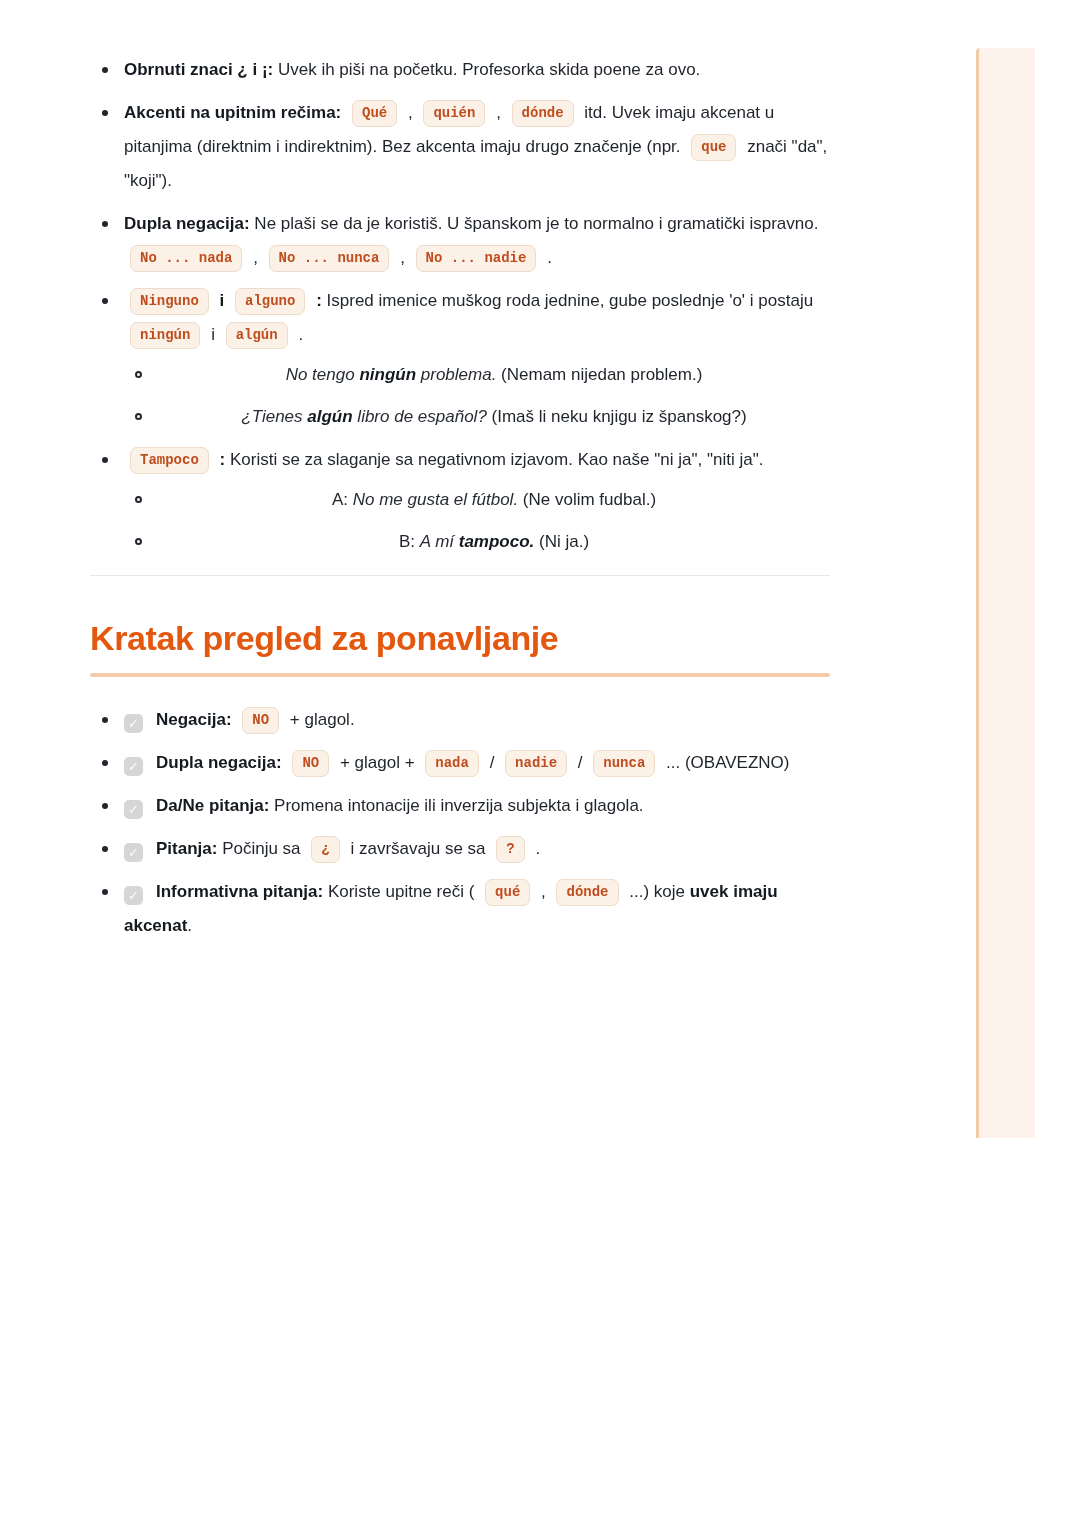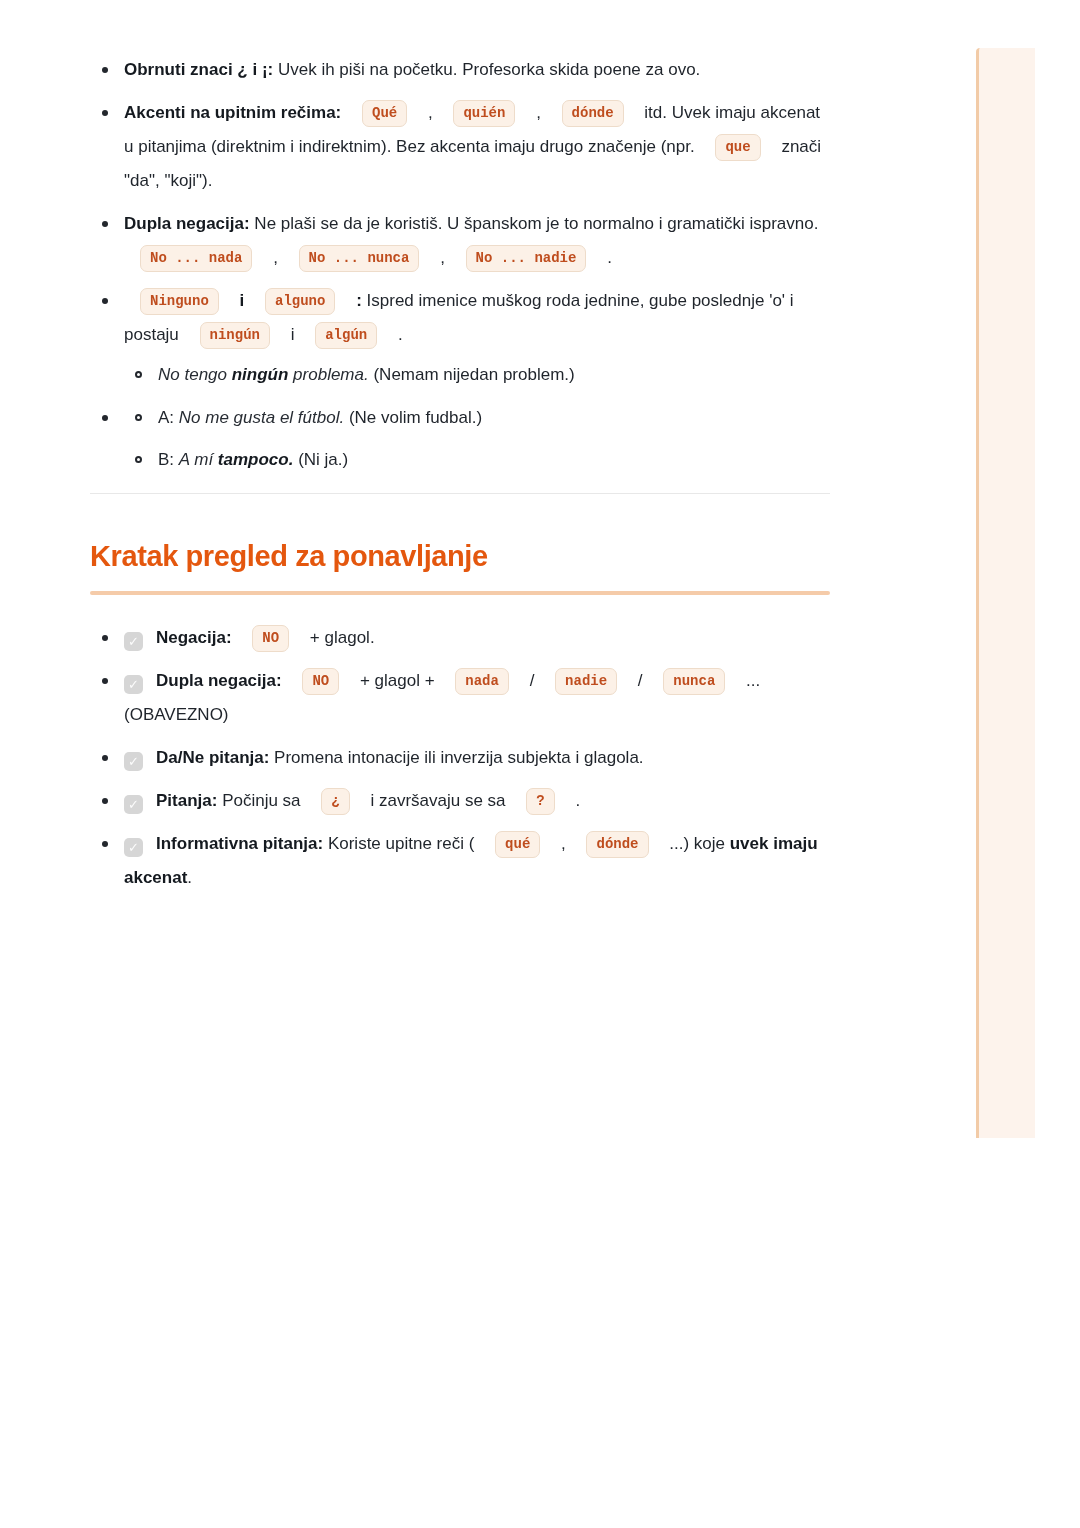--- a/index.html
+++ b/index.html
@@ -33,21 +33,21 @@
     margin-bottom:9px;
   }
   .notes > li::before, .checklist > li::before{
     content:"";
     position:absolute;
     left:12px;top:14px;
     width:6px;height:6px;
     border-radius:50%;
     background:#23272d;
   }
-  .sublist{margin:6px 0 8px 0;}
+  .sublist{margin:6px 0 8px 0;text-align:center;}
   .sublist > li{
     position:relative;
     padding-left:34px;
     font-size:17px;
     line-height:34px;
     margin-bottom:8px;
   }
   .sublist > li::before{
     content:"";
     position:absolute;
@@ -63,34 +63,34 @@
   .seg-bi{font-weight:700;font-style:italic;color:#151a20;}
   .seg-c{
     font-family:"Liberation Mono","DejaVu Sans Mono",monospace;
     font-weight:700;
     font-size:14px;
     color:#bf4d1e;
     background:#fcf1e7;
     border:1px solid #eedcca;
     border-radius:7px;
     padding:3px 9px;
-    margin:0 16px;
+    margin:0 6px;
     white-space:pre;
     display:inline-block;
     line-height:19px;
     vertical-align:1px;
   }
   .divider{
     border:none;height:1px;
     background:#e8e8e8;
     margin:16px 0 0 0;
   }
   .heading{
     margin:42px 0 0 0;
-    font-size:29px;
+    font-size:34px;
     line-height:40px;
     font-weight:700;
     letter-spacing:-0.4px;
     color:#e4570e;
   }
   .heading-underline{
     margin-top:15px;
     height:4px;
     border-radius:2px;
     background:#f5cba9;
@@ -136,23 +136,27 @@
       </li>
       <li>
         <span><span class="seg-b">Dupla negacija:</span><span class="seg-t"> Ne plaši se da je koristiš. U španskom je to normalno i gramatički ispravno. </span><span class="seg-c">No ... nada</span><span class="seg-t"> , </span><span class="seg-c">No ... nunca</span><span class="seg-t"> , </span><span class="seg-c">No ... nadie</span><span class="seg-t"> .</span></span>
       </li>
       <li>
         <span><span class="seg-c">Ninguno</span><span class="seg-t"> </span><span class="seg-b">i</span><span class="seg-t"> </span><span class="seg-c">alguno</span><span class="seg-b"> :</span><span class="seg-t"> Ispred imenice muškog roda jednine, gube poslednje 'o' i postaju </span><span class="seg-c">ningún</span><span class="seg-t"> i </span><span class="seg-c">algún</span><span class="seg-t"> .</span></span>
         <ul class="sublist">
           <li>
             <span><span class="seg-i">No tengo </span><span class="seg-bi">ningún</span><span class="seg-i"> problema.</span><span class="seg-t"> (Nemam nijedan problem.)</span></span>
           </li>
+          <li>
+            <span><span class="seg-i">¿Tienes </span><span class="seg-bi">algún</span><span class="seg-i"> libro de español?</span><span class="seg-t"> (Imaš li neku knjigu iz španskog?)</span></span>
+          </li>
         </ul>
       </li>
       <li>
+        <span><span class="seg-c">Tampoco</span><span class="seg-b"> :</span><span class="seg-t"> Koristi se za slaganje sa negativnom izjavom. Kao naše "ni ja", "niti ja".</span></span>
         <ul class="sublist">
           <li>
             <span><span class="seg-t">A: </span><span class="seg-i">No me gusta el fútbol.</span><span class="seg-t"> (Ne volim fudbal.)</span></span>
           </li>
           <li>
             <span><span class="seg-t">B: </span><span class="seg-i">A mí </span><span class="seg-bi">tampoco.</span><span class="seg-t"> (Ni ja.)</span></span>
           </li>
         </ul>
       </li>
     </ul>

